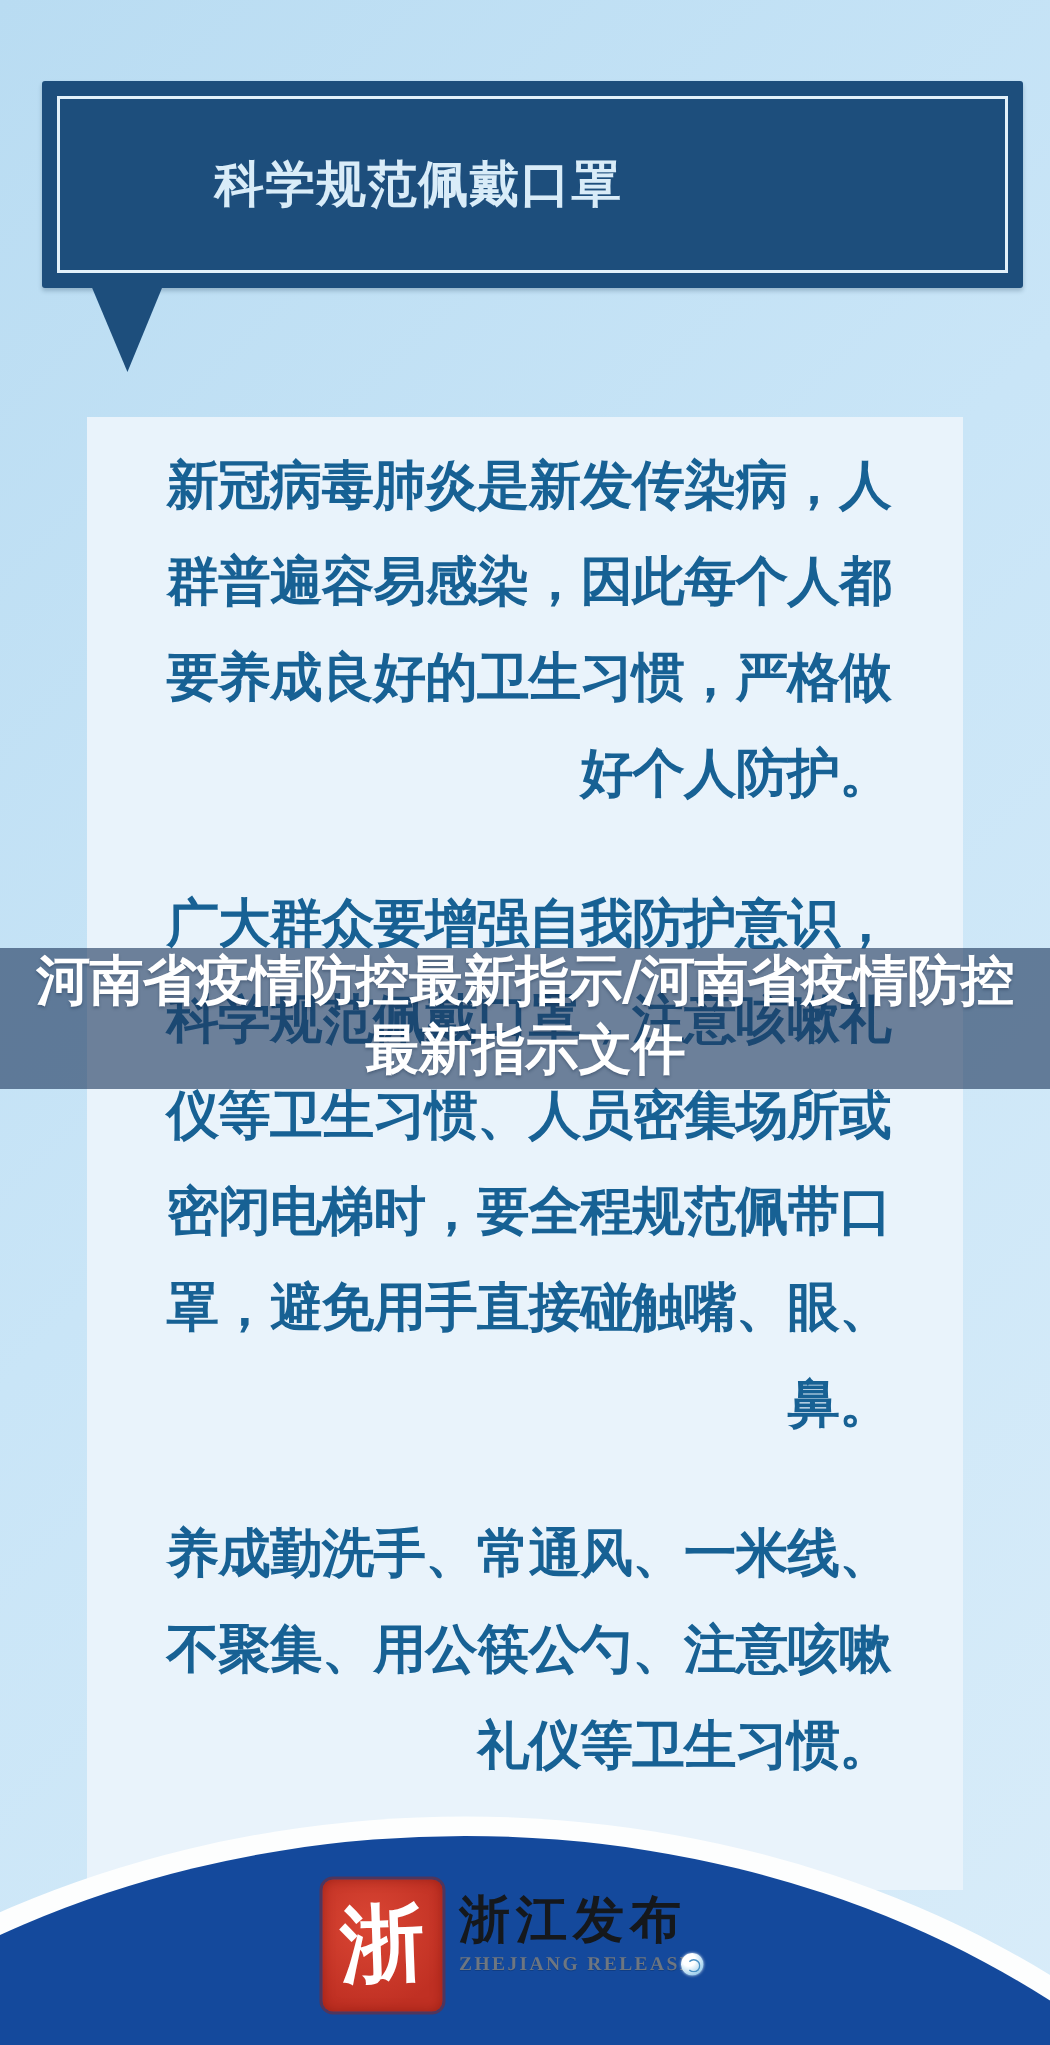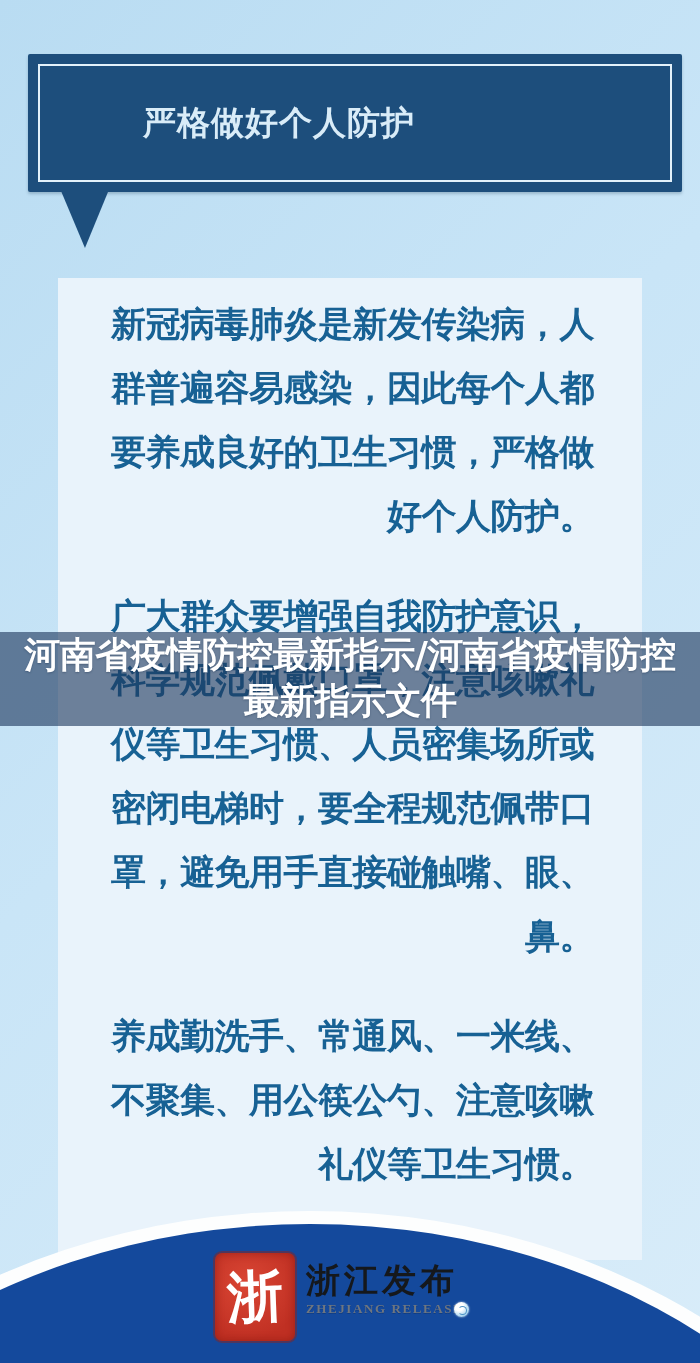--- a/index.html
+++ b/index.html
@@ -104,21 +104,21 @@
     border:1.5px solid #4a90c4;border-radius:50%;border-left-color:transparent;
   }
 </style>
 </head>
 <body>
 
 <div class="stage">
 
   <div class="banner">
     <div class="inner-frame"></div>
-    <div class="title">严格做好个人防护</div>
+    <div class="title">科学规范佩戴口罩</div>
   </div>
   <div class="pointer"></div>
 
   <div class="card"></div>
 
   <div class="article">
     <p>新冠病毒肺炎是新发传染病，人群普遍容易感染，因此每个人都要养成良好的卫生习惯，严格做好个人防护。</p>
     <p>广大群众要增强自我防护意识，科学规范佩戴口罩，注意咳嗽礼仪等卫生习惯、人员密集场所或密闭电梯时，要全程规范佩带口罩，避免用手直接碰触嘴、眼、鼻。</p>
     <p>养成勤洗手、常通风、一米线、不聚集、用公筷公勺、注意咳嗽礼仪等卫生习惯。</p>
   </div>

